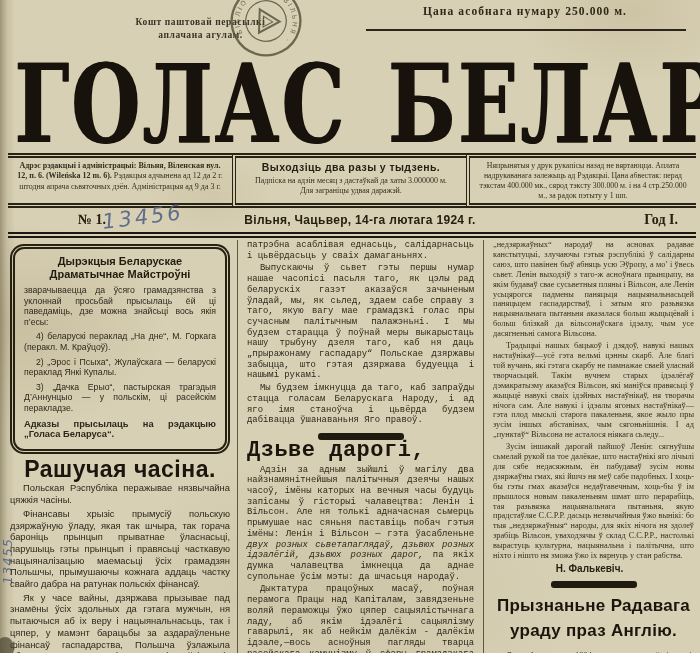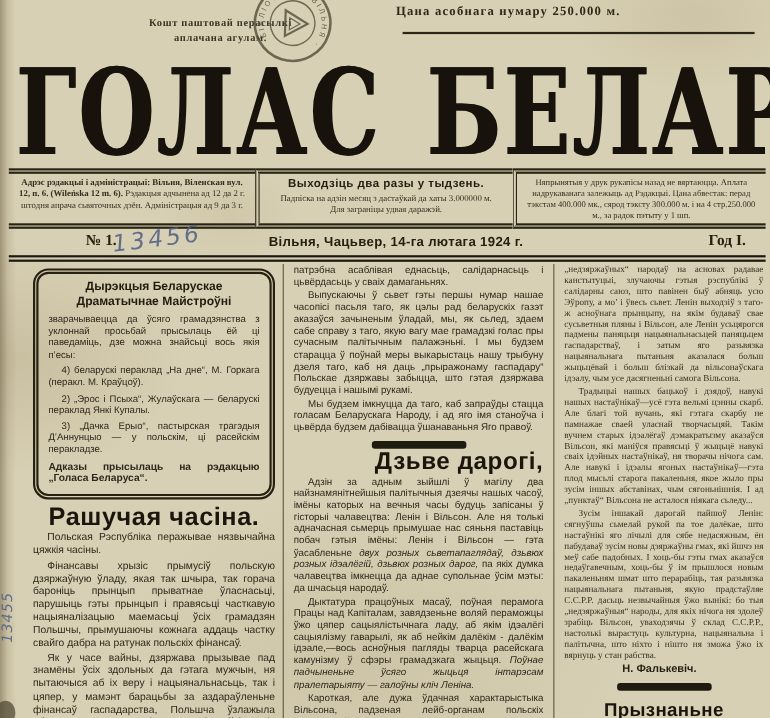--- a/index.html
+++ b/index.html
@@ -15,21 +15,21 @@
       linear-gradient(90deg, rgba(88,74,44,.45) 0px, rgba(88,74,44,.12) 7px, rgba(88,74,44,0) 15px);
     font-family:"Liberation Serif","DejaVu Serif",serif;
     color:#2e281c;
   }
   
   .postage{
     position:absolute;left:88px;top:16px;width:225px;text-align:center;
     font-weight:bold;font-size:9.5px;line-height:1.35;letter-spacing:.6px;color:#3a3426;
   }
   .price{
-    position:absolute;right:10px;top:5px;width:330px;text-align:left;
+    position:absolute;right:10px;top:5px;width:330px;text-align:center;
     font-weight:bold;font-size:11.5px;letter-spacing:1.1px;color:#2e2819;
   }
   .price-rule{position:absolute;right:14px;top:29px;width:320px;height:2px;background:#2c261a;}
   .stamp{position:absolute;left:222px;top:-18px;width:88px;height:78px;transform:rotate(-28deg);opacity:.78;}
   
   .masthead{
     position:absolute;left:0;top:40px;width:700px;height:112px;text-align:center;white-space:nowrap;
   }
   .masthead span{
     display:inline-block;font-family:"DejaVu Serif","Liberation Serif",serif;
@@ -62,36 +62,36 @@
     position:absolute;left:16px;right:0;text-align:center;
     font-family:"Liberation Sans","DejaVu Sans",sans-serif;font-weight:bold;font-size:12px;letter-spacing:.3px;color:#26200f;
   }
   .year{margin-left:auto;margin-right:18px;font-size:14px;font-weight:bold;color:#26200f;}
   .handwritten{font-family:"DejaVu Sans","Liberation Sans",sans-serif;font-style:italic;color:#4d5e84;opacity:.85;}
   .hw-top{position:absolute;left:102px;top:205px;font-size:21px;letter-spacing:3px;transform:rotate(-7deg);}
   .hw-margin{position:absolute;left:0px;top:538px;font-size:13px;letter-spacing:1px;writing-mode:vertical-rl;transform:rotate(180deg);}
   
   .columns{position:absolute;left:8px;right:4px;top:240px;bottom:0;display:flex;overflow:hidden;}
   .col{overflow:hidden;}
-  .col1{width:229px;padding:2px 7px 0 2px;font-family:"Liberation Sans","DejaVu Sans",sans-serif;font-size:9.4px;line-height:11.7px;margin-left:20px;}
+  .col1{width:229px;padding:2px 7px 0 2px;font-family:"Liberation Sans","DejaVu Sans",sans-serif;font-size:9.4px;line-height:11.7px;}
   .col2{width:247px;padding:0 9px;border-left:1px solid #5e5742;border-right:1px solid #5e5742;
-        font-family:Liberation Sans, sans-serif;font-size:8.9px;line-height:10.7px;}
+        font-family:Liberation Mono, monospace;font-size:8.9px;line-height:10.7px;}
   .col3{flex:1;padding:0 2px 0 9px;font-size:8.3px;line-height:9.9px;color:#352f22;}
   .col p{margin:0 0 2px;text-align:justify;text-indent:13px;}
   .no-indent{text-indent:0 !important;}
   
   .notice-box{
     border:5px double #272112;border-radius:14px;padding:6px 9px 5px;margin:2px 0 8px;
     font-size:8.7px;line-height:10.6px;
   }
   .notice-title{text-align:center;font-weight:bold;font-size:11px;line-height:13px;margin-bottom:4px;color:#221c0e;}
   .notice-box p{margin:0 0 4px;text-align:justify;text-indent:12px;}
   .notice-footer{text-align:center;font-weight:bold;text-indent:0 !important;margin-top:5px !important;font-size:9.3px;}
   .headline1{font-weight:bold;font-size:23px;letter-spacing:.5px;text-align:center;margin:10px 0 7px;color:#1b150d;font-family:"Liberation Sans","DejaVu Sans",sans-serif;}
-  .headline2{font-weight:bold;font-size:22px;letter-spacing:.5px;text-align:right;margin:1px 0 8px;color:#1b150d;}
+  .headline2{font-weight:bold;font-size:22px;letter-spacing:.5px;text-align:left;margin:1px 0 8px;color:#1b150d;}
   .headline3{font-weight:bold;font-size:17px;line-height:1.45;letter-spacing:.3px;text-align:center;margin:4px 0 8px;color:#1b150d;font-family:"Liberation Sans","DejaVu Sans",sans-serif;}
   .divider{width:86px;height:7px;background:#201b11;margin:7px auto 6px;border-radius:3px;}
   .signature{text-align:center;font-weight:bold;font-size:10px;padding-right:8px;margin:3px 0 2px;font-family:"Liberation Sans","DejaVu Sans",sans-serif;color:#241f12;}
   .ital{font-style:italic;}
   .blot{position:absolute;left:-4px;bottom:-6px;width:18px;height:22px;background:#4a432f;border-radius:50%;opacity:.7;}
 </style>
 </head>
 <body>
 
 <div id="page">

